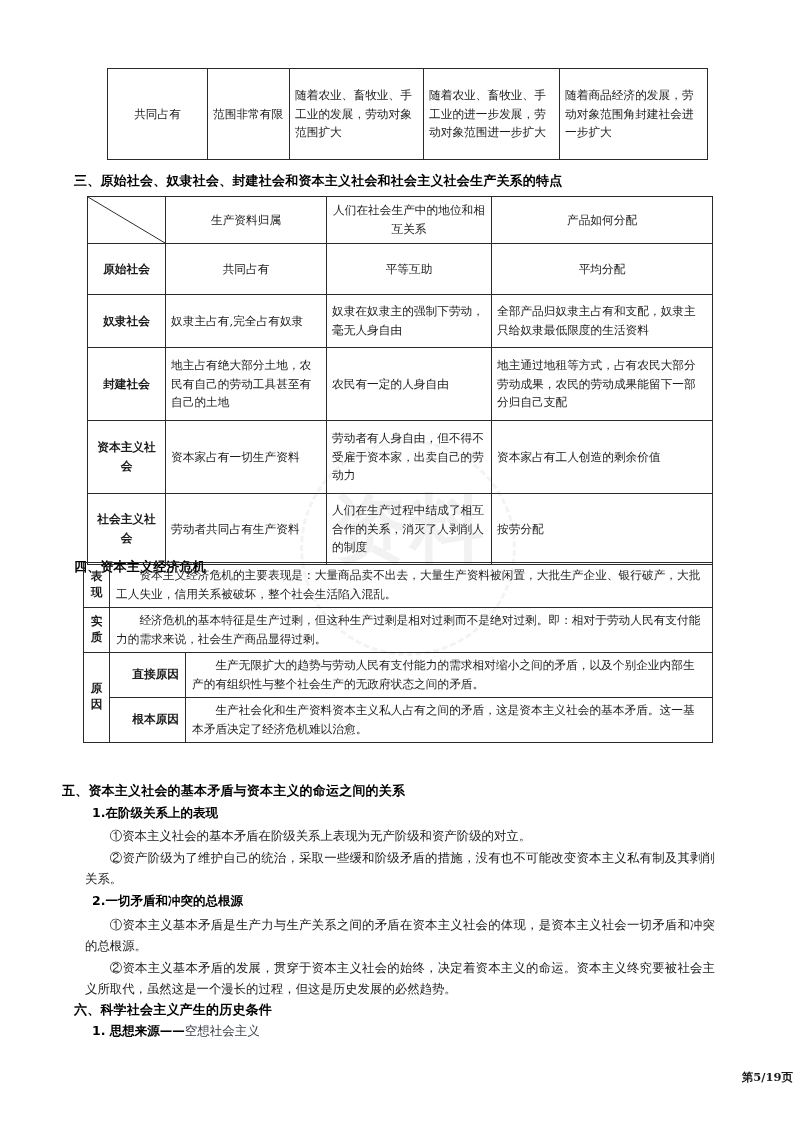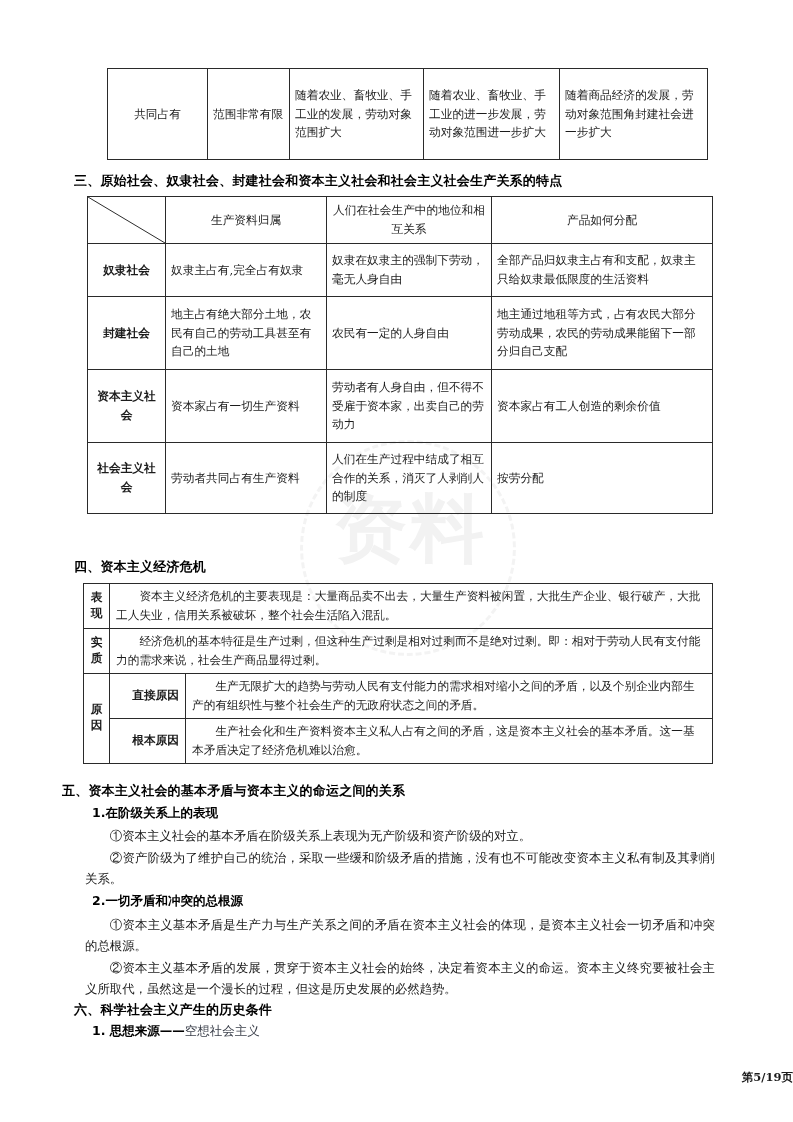--- a/index.html
+++ b/index.html
@@ -85,21 +85,21 @@
     padding: 0 !important;
     height: 46px;
   }
   .slashcell svg {
     position: absolute;
     left: 0; top: 0;
     width: 100%; height: 100%;
   }
 
   
-  .tbl3-wrap { position: absolute; left: 83px; top: 583px; }
+  .tbl3-wrap { position: absolute; left: 83px; top: 562px; }
   table.tbl3 { width: 629px; }
   table.tbl3 td { padding: 3px 6px; }
   .indent2 { text-indent: 2em; }
   .narrowlabel {
     width: 24px;
     text-align: center;
     font-weight: bold;
     line-height: 1.35;
     padding: 3px 2px !important;
   }
@@ -201,20 +201,26 @@
             <td class="slashcell">
               <svg viewBox="0 0 78 46" preserveAspectRatio="none">
                 <line x1="0" y1="0" x2="78" y2="46" stroke="#2a2a2a" stroke-width="1"></line>
               </svg>
             </td>
             <td class="ctr">生产资料归属</td>
             <td class="ctr">人们在社会生产中的地位和相互关系</td>
             <td class="ctr">产品如何分配</td>
           </tr>
 
+          <tr>
+            <td class="ctr bold" style="height:44px;">原始社会</td>
+            <td class="ctr">共同占有</td>
+            <td class="ctr">平等互助</td>
+            <td class="ctr">平均分配</td>
+          </tr>
 
           <tr>
             <td class="ctr bold" style="height:46px;">奴隶社会</td>
             <td class="vtop">奴隶主占有,完全占有奴隶</td>
             <td class="vtop">奴隶在奴隶主的强制下劳动，毫无人身自由</td>
             <td class="vtop">全部产品归奴隶主占有和支配，奴隶主只给奴隶最低限度的生活资料</td>
           </tr>
 
           <tr>
             <td class="ctr bold" style="height:66px;">封建社会</td>

